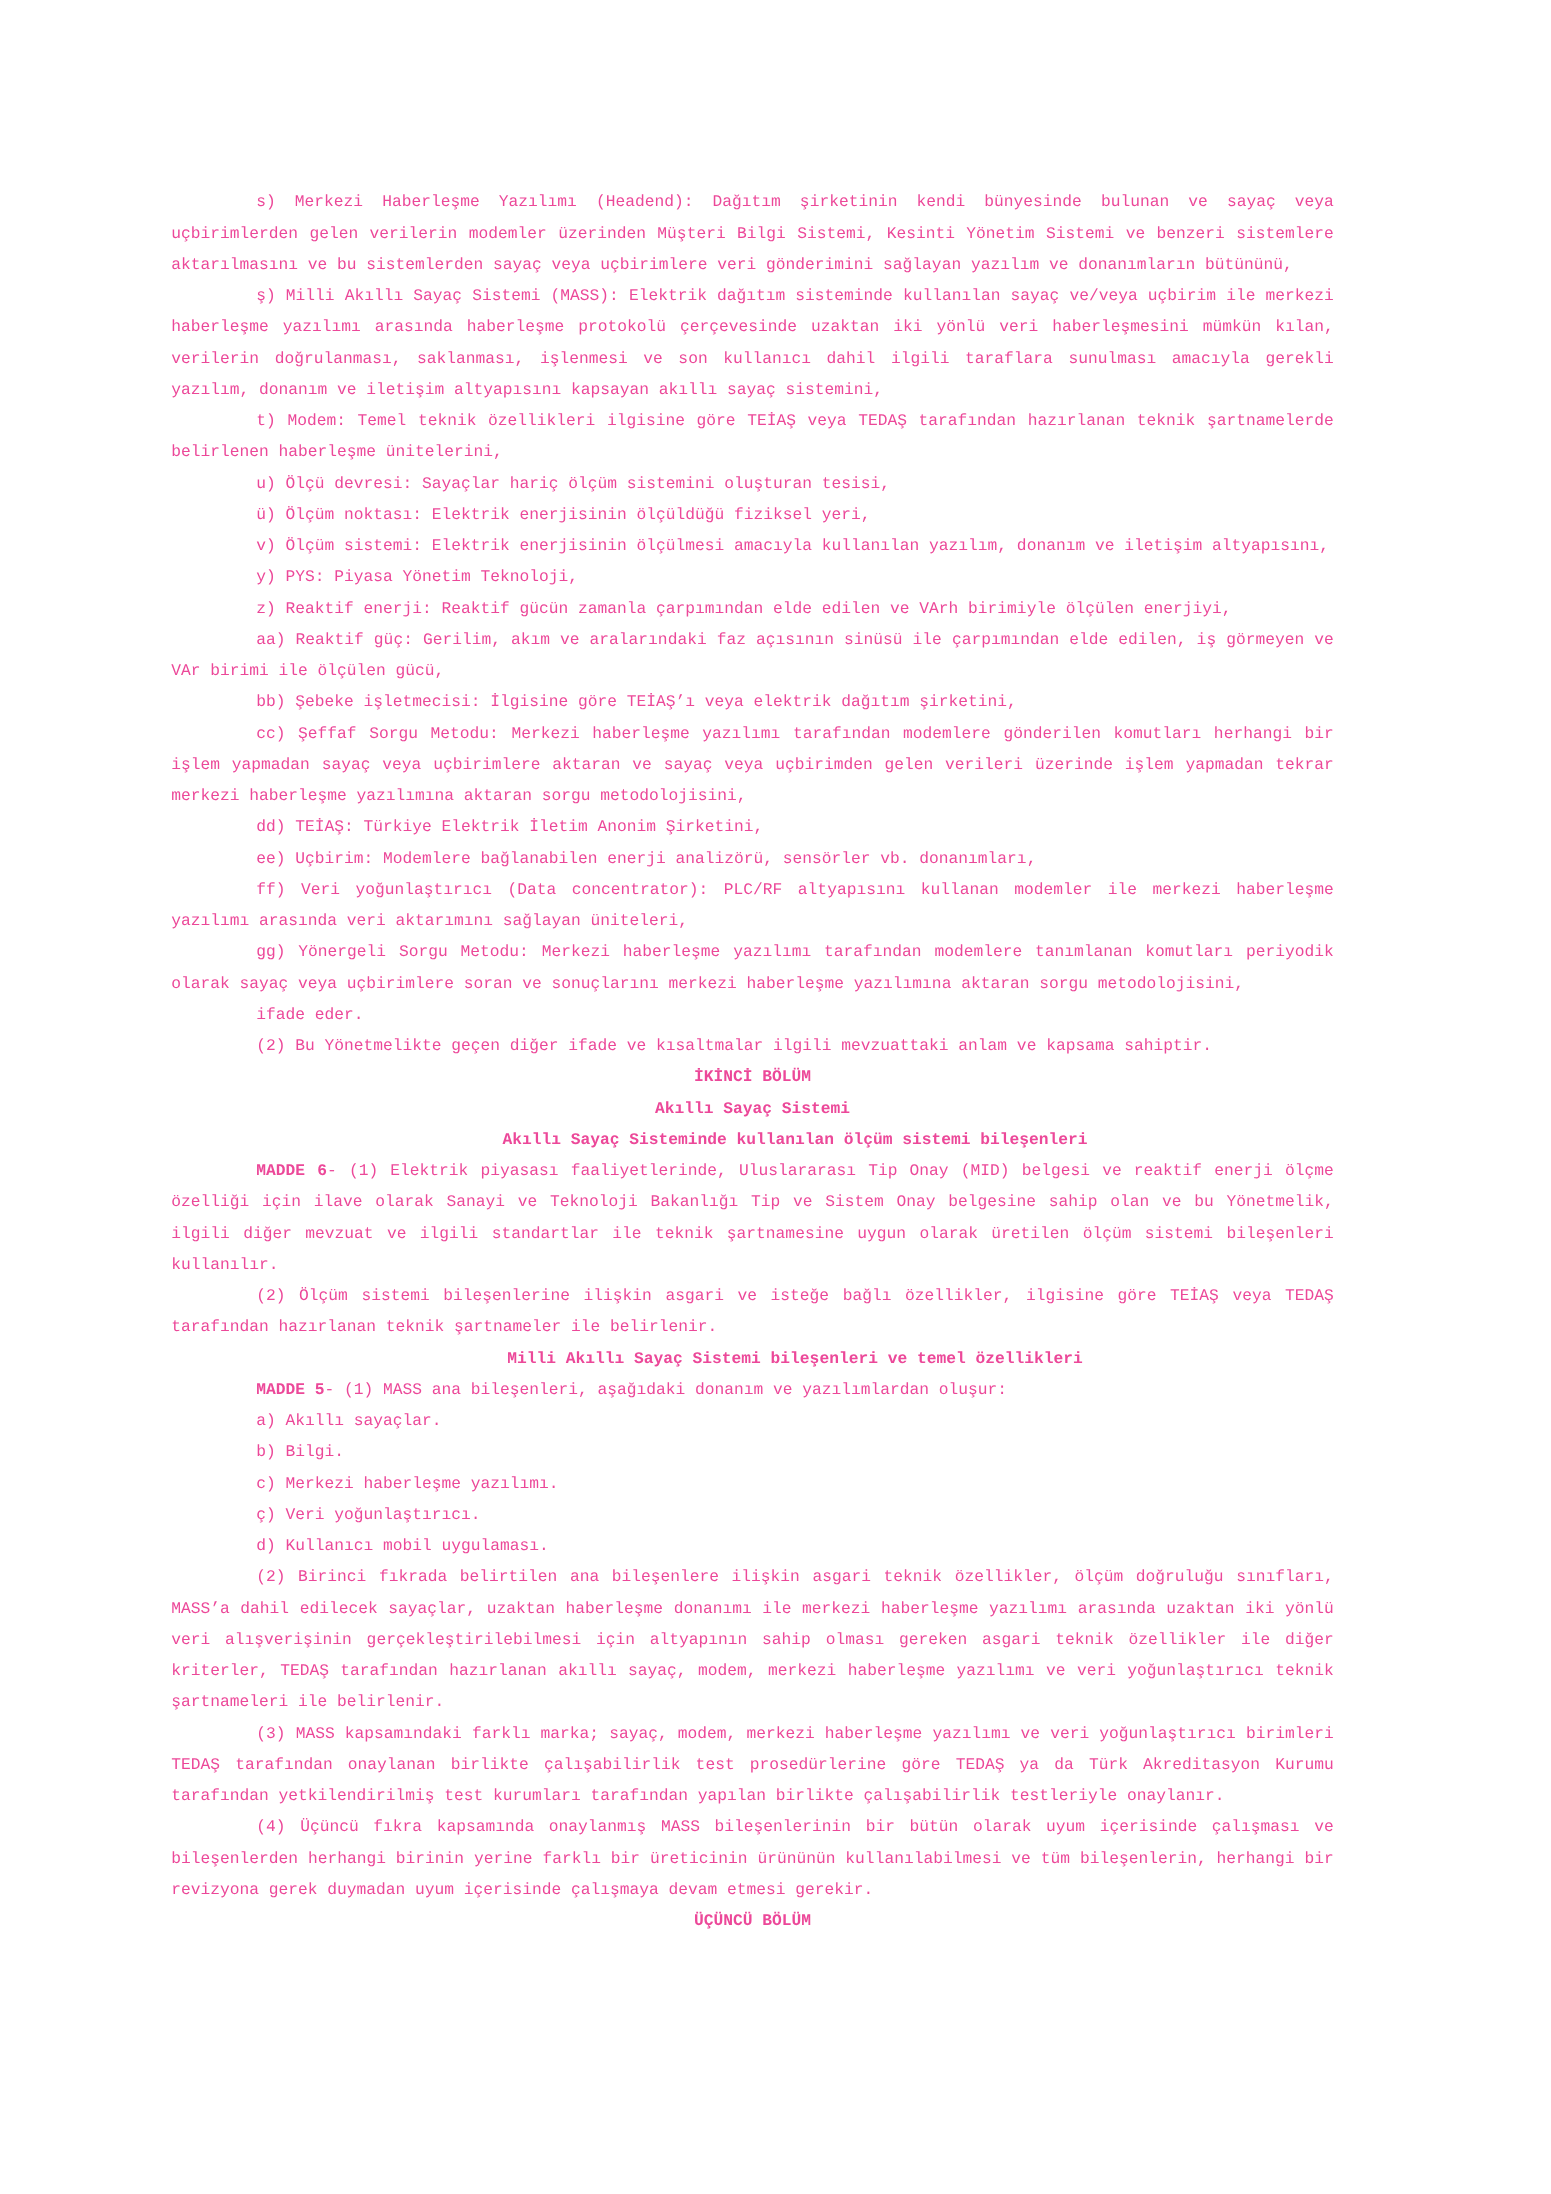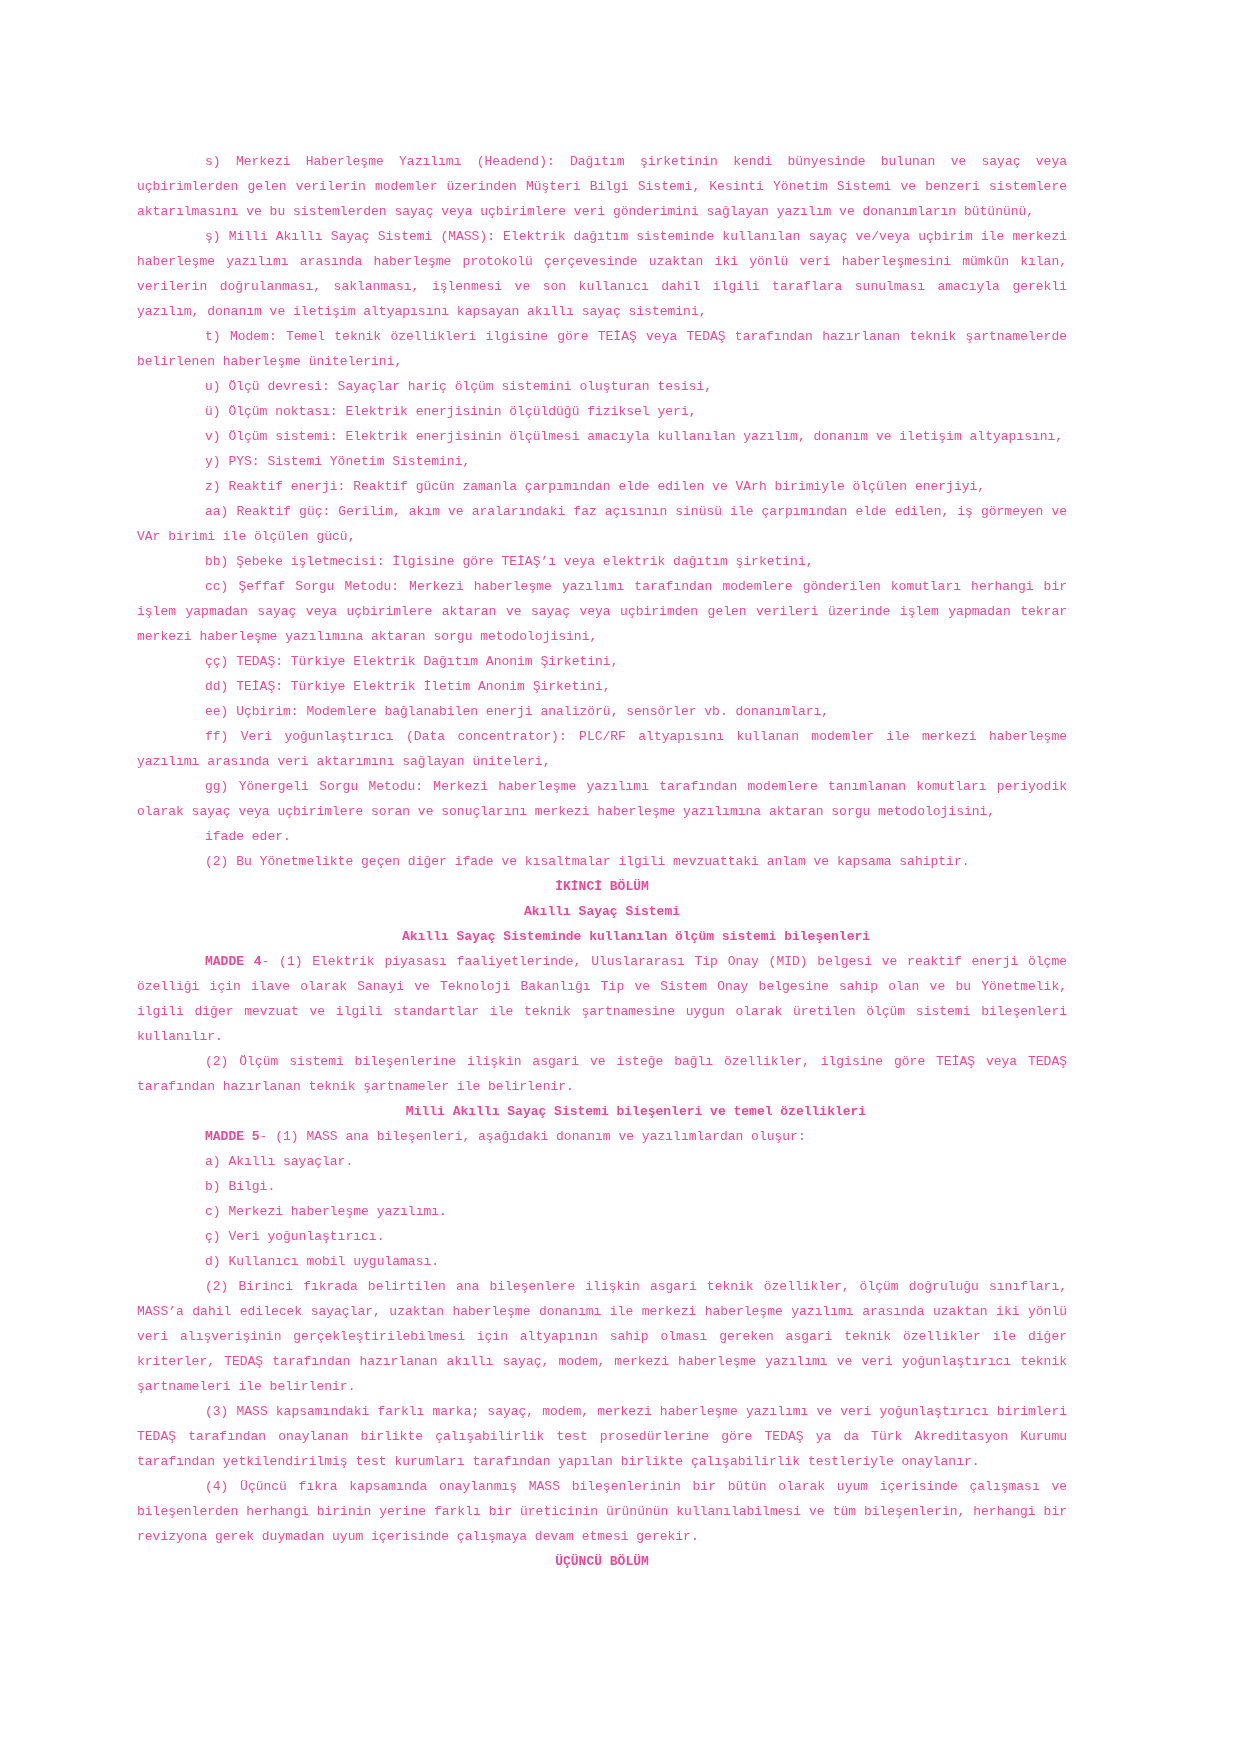--- a/index.html
+++ b/index.html
@@ -50,36 +50,35 @@
 <body>
 
 <div class="page">
   <div class="content">
       <p class="para "><span>s) Merkezi Haberleşme Yazılımı (Headend): Dağıtım şirketinin kendi bünyesinde bulunan ve sayaç veya uçbirimlerden gelen verilerin modemler üzerinden Müşteri Bilgi Sistemi, Kesinti Yönetim Sistemi ve benzeri sistemlere aktarılmasını ve bu sistemlerden sayaç veya uçbirimlere veri gönderimini sağlayan yazılım ve donanımların bütününü,</span></p>
       <p class="para "><span>ş) Milli Akıllı Sayaç Sistemi (MASS): Elektrik dağıtım sisteminde kullanılan sayaç ve/veya uçbirim ile merkezi haberleşme yazılımı arasında haberleşme protokolü çerçevesinde uzaktan iki yönlü veri haberleşmesini mümkün kılan, verilerin doğrulanması, saklanması, işlenmesi ve son kullanıcı dahil ilgili taraflara sunulması amacıyla gerekli yazılım, donanım ve iletişim altyapısını kapsayan akıllı sayaç sistemini,</span></p>
       <p class="para "><span>t) Modem: Temel teknik özellikleri ilgisine göre TEİAŞ veya TEDAŞ tarafından hazırlanan teknik şartnamelerde belirlenen haberleşme ünitelerini,</span></p>
       <p class="para "><span>u) Ölçü devresi: Sayaçlar hariç ölçüm sistemini oluşturan tesisi,</span></p>
       <p class="para "><span>ü) Ölçüm noktası: Elektrik enerjisinin ölçüldüğü fiziksel yeri,</span></p>
       <p class="para "><span>v) Ölçüm sistemi: Elektrik enerjisinin ölçülmesi amacıyla kullanılan yazılım, donanım ve iletişim altyapısını,</span></p>
-      <p class="para "><span>y) PYS: Sistemi Yönetim Sistemini,</span></p>
+      <p class="para "><span>y) PYS: Piyasa Yönetim Teknoloji,</span></p>
       <p class="para "><span>z) Reaktif enerji: Reaktif gücün zamanla çarpımından elde edilen ve VArh birimiyle ölçülen enerjiyi,</span></p>
       <p class="para "><span>aa) Reaktif güç: Gerilim, akım ve aralarındaki faz açısının sinüsü ile çarpımından elde edilen, iş görmeyen ve VAr birimi ile ölçülen gücü,</span></p>
       <p class="para "><span>bb) Şebeke işletmecisi: İlgisine göre TEİAŞ’ı veya elektrik dağıtım şirketini,</span></p>
       <p class="para "><span>cc) Şeffaf Sorgu Metodu: Merkezi haberleşme yazılımı tarafından modemlere gönderilen komutları herhangi bir işlem yapmadan sayaç veya uçbirimlere aktaran ve sayaç veya uçbirimden gelen verileri üzerinde işlem yapmadan tekrar merkezi haberleşme yazılımına aktaran sorgu metodolojisini,</span></p>
-      <p class="para "><span>çç) TEDAŞ: Türkiye Elektrik Dağıtım Anonim Şirketini,</span></p>
       <p class="para "><span>dd) TEİAŞ: Türkiye Elektrik İletim Anonim Şirketini,</span></p>
       <p class="para "><span>ee) Uçbirim: Modemlere bağlanabilen enerji analizörü, sensörler vb. donanımları,</span></p>
       <p class="para "><span>ff) Veri yoğunlaştırıcı (Data concentrator): PLC/RF altyapısını kullanan modemler ile merkezi haberleşme yazılımı arasında veri aktarımını sağlayan üniteleri,</span></p>
       <p class="para "><span>gg) Yönergeli Sorgu Metodu: Merkezi haberleşme yazılımı tarafından modemlere tanımlanan komutları periyodik olarak sayaç veya uçbirimlere soran ve sonuçlarını merkezi haberleşme yazılımına aktaran sorgu metodolojisini,</span></p>
       <p class="para "><span>ifade eder.</span></p>
       <p class="para "><span>(2) Bu Yönetmelikte geçen diğer ifade ve kısaltmalar ilgili mevzuattaki anlam ve kapsama sahiptir.</span></p>
       <p class="para heading-center"><b>İKİNCİ BÖLÜM</b></p>
       <p class="para heading-center"><b>Akıllı Sayaç Sistemi</b></p>
       <p class="para heading-left"><b>Akıllı Sayaç Sisteminde kullanılan ölçüm sistemi bileşenleri</b></p>
-      <p class="para "><b>MADDE 4</b><span>- (1) Elektrik piyasası faaliyetlerinde, Uluslararası Tip Onay (MID) belgesi ve reaktif enerji ölçme özelliği için ilave olarak Sanayi ve Teknoloji Bakanlığı Tip ve Sistem Onay belgesine sahip olan ve bu Yönetmelik, ilgili diğer mevzuat ve ilgili standartlar ile teknik şartnamesine uygun olarak üretilen ölçüm sistemi bileşenleri kullanılır.</span></p>
+      <p class="para "><b>MADDE 6</b><span>- (1) Elektrik piyasası faaliyetlerinde, Uluslararası Tip Onay (MID) belgesi ve reaktif enerji ölçme özelliği için ilave olarak Sanayi ve Teknoloji Bakanlığı Tip ve Sistem Onay belgesine sahip olan ve bu Yönetmelik, ilgili diğer mevzuat ve ilgili standartlar ile teknik şartnamesine uygun olarak üretilen ölçüm sistemi bileşenleri kullanılır.</span></p>
       <p class="para "><span>(2) Ölçüm sistemi bileşenlerine ilişkin asgari ve isteğe bağlı özellikler, ilgisine göre TEİAŞ veya TEDAŞ tarafından hazırlanan teknik şartnameler ile belirlenir.</span></p>
       <p class="para heading-left"><b>Milli Akıllı Sayaç Sistemi bileşenleri ve temel özellikleri</b></p>
       <p class="para "><b>MADDE 5</b><span>- (1) MASS ana bileşenleri, aşağıdaki donanım ve yazılımlardan oluşur:</span></p>
       <p class="para "><span>a) Akıllı sayaçlar.</span></p>
       <p class="para "><span>b) Bilgi.</span></p>
       <p class="para "><span>c) Merkezi haberleşme yazılımı.</span></p>
       <p class="para "><span>ç) Veri yoğunlaştırıcı.</span></p>
       <p class="para "><span>d) Kullanıcı mobil uygulaması.</span></p>
       <p class="para "><span>(2) Birinci fıkrada belirtilen ana bileşenlere ilişkin asgari teknik özellikler, ölçüm doğruluğu sınıfları, MASS’a dahil edilecek sayaçlar, uzaktan haberleşme donanımı ile merkezi haberleşme yazılımı arasında uzaktan iki yönlü veri alışverişinin gerçekleştirilebilmesi için altyapının sahip olması gereken asgari teknik özellikler ile diğer kriterler, TEDAŞ tarafından hazırlanan akıllı sayaç, modem, merkezi haberleşme yazılımı ve veri yoğunlaştırıcı teknik şartnameleri ile belirlenir.</span></p>
       <p class="para "><span>(3) MASS kapsamındaki farklı marka; sayaç, modem, merkezi haberleşme yazılımı ve veri yoğunlaştırıcı birimleri TEDAŞ tarafından onaylanan birlikte çalışabilirlik test prosedürlerine göre TEDAŞ ya da Türk Akreditasyon Kurumu tarafından yetkilendirilmiş test kurumları tarafından yapılan birlikte çalışabilirlik testleriyle onaylanır.</span></p>

